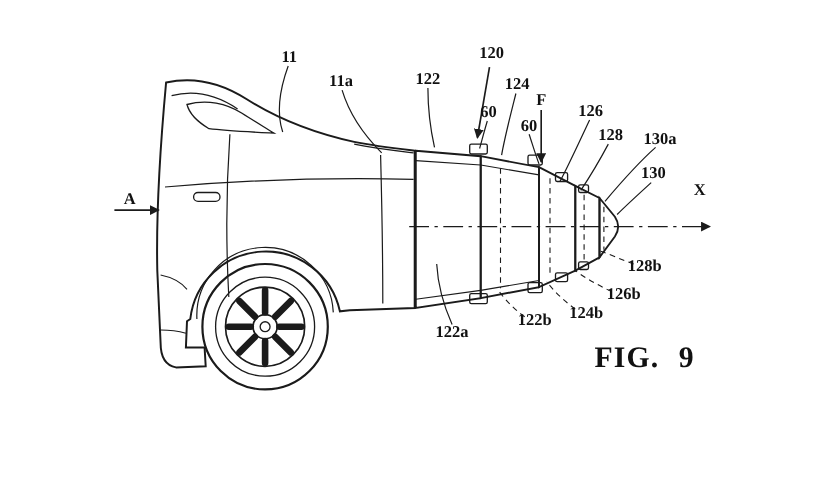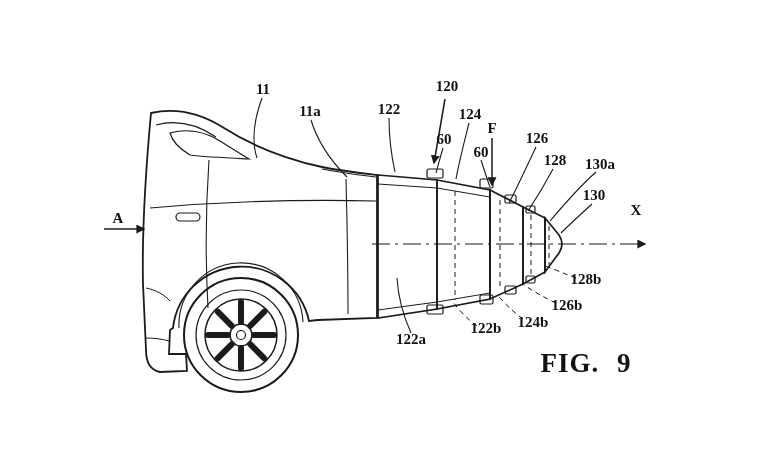--- a/index.html
+++ b/index.html
@@ -2,21 +2,20 @@
 <html><head>
 <meta charset="utf-8">
 <style>
   html,body{margin:0;padding:0;background:#ffffff;}
   .canvas{
     position:relative;
     width:758px;height:394px;
     background:#ffffff;
     font-family:"Liberation Serif","DejaVu Serif",serif;
     overflow:hidden;
-    margin-top:38px;
   }
   svg{display:block;}
   .ink{stroke:#1b1b1b;fill:none;}
   .ref{
     font-family:"Liberation Serif","DejaVu Serif",serif;
     font-weight:bold;font-size:15px;fill:#111111;
   }
   .fig-caption{
     font-family:"Liberation Serif","DejaVu Serif",serif;
     font-weight:bold;font-size:27px;fill:#111111;

